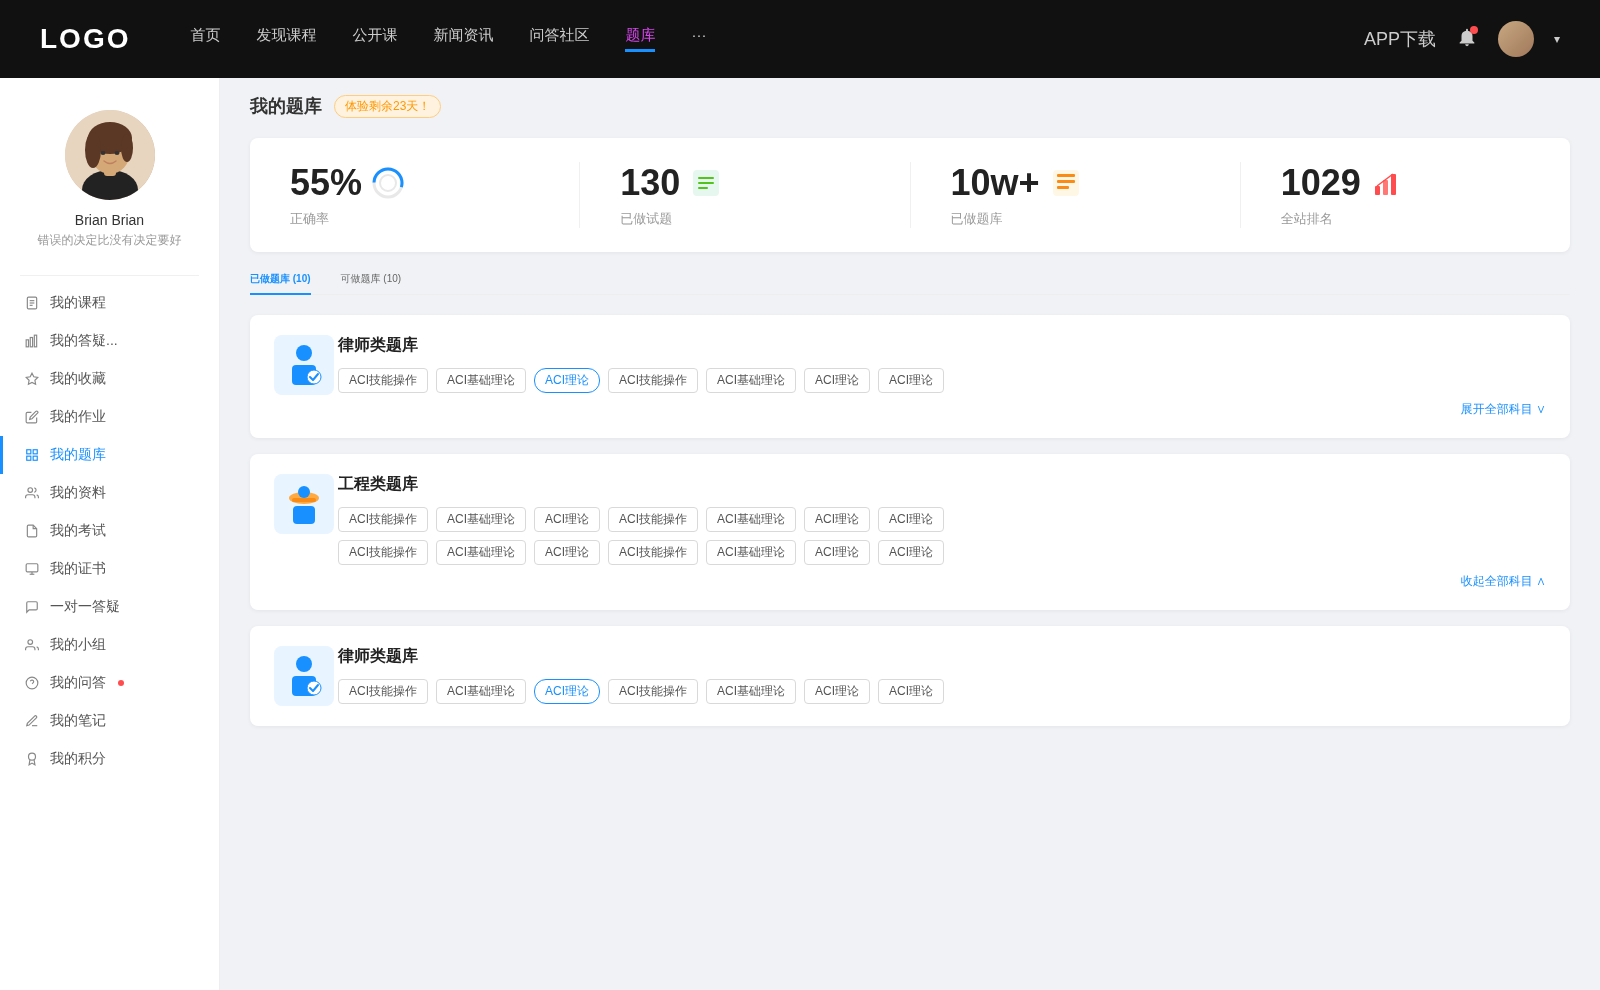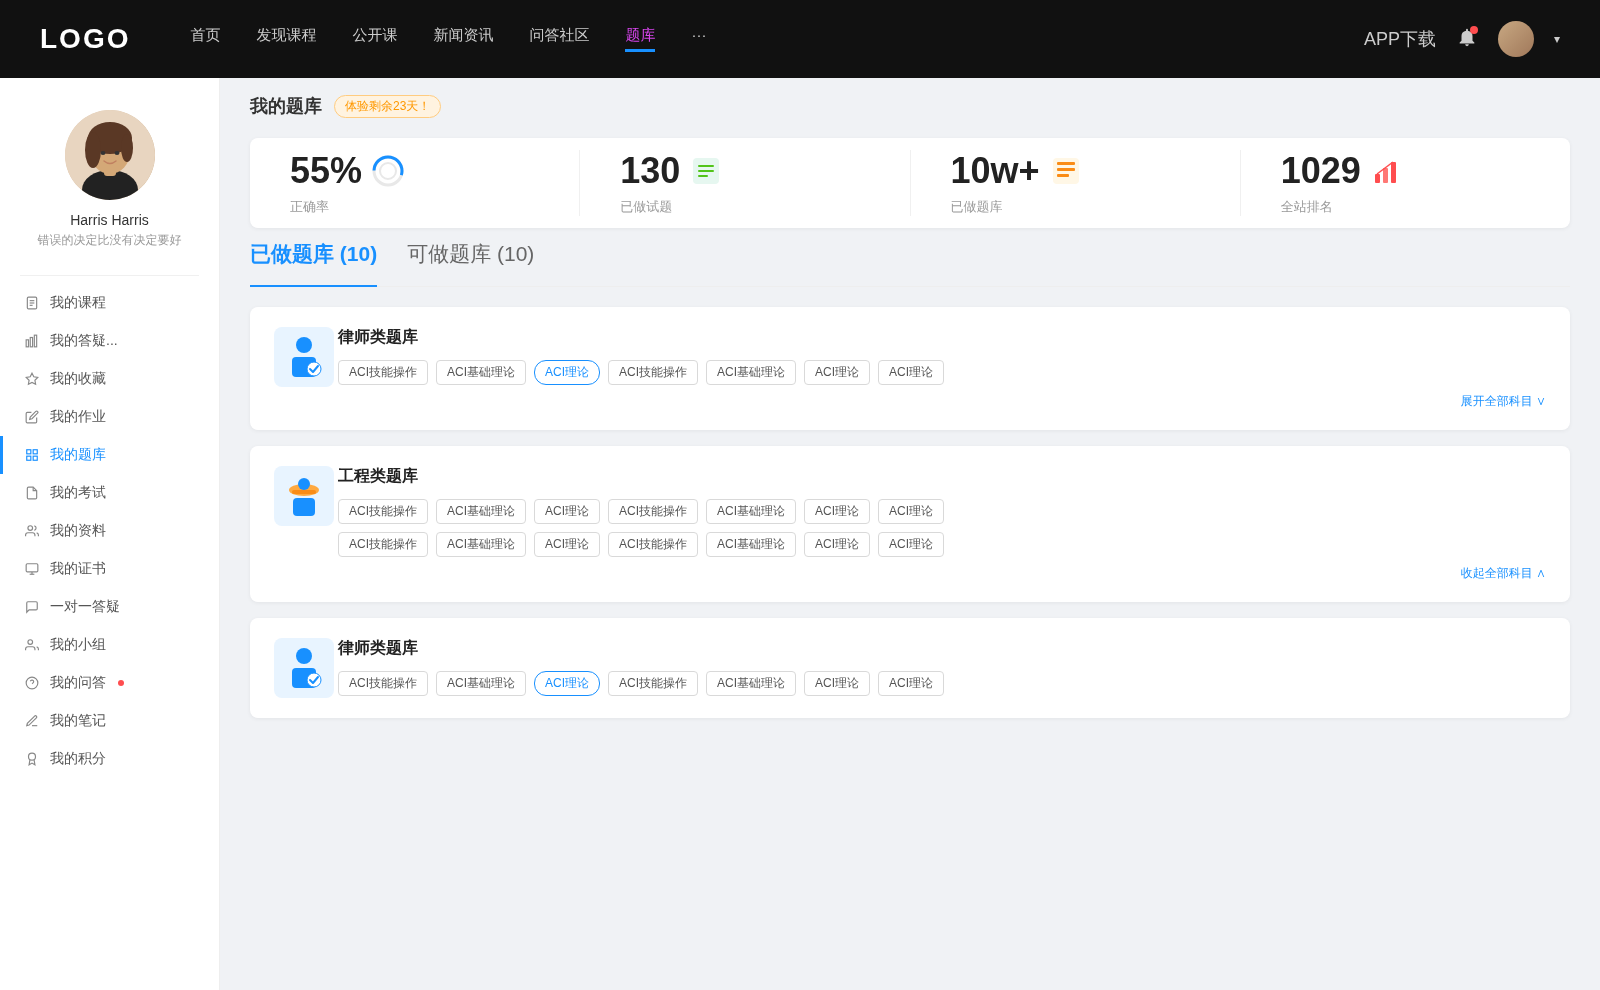--- a/index.html
+++ b/index.html
@@ -85,45 +85,45 @@
       border-radius: 12px;
       padding: 2px 10px;
       font-size: 12px;
     }
 
     
     .stats-row {
       display: flex;
       background: #fff;
       border-radius: 8px;
-      margin-bottom: 12px;
-      padding: 12px 0;
+      margin-bottom: 20px;
+      padding: 24px 0;
       box-shadow: 0 1px 4px rgba(0,0,0,0.06);
     }
     .stat-item {
       flex: 1;
       display: flex;
       flex-direction: column;
       align-items: flex-start;
       padding: 0 40px;
       border-right: 1px solid #f0f0f0;
     }
     .stat-item:last-child { border-right: none; }
     .stat-value-row { display: flex; align-items: center; gap: 10px; margin-bottom: 6px; }
     .stat-value { font-size: 36px; font-weight: 700; color: #222; }
     .stat-icon { width: 32px; height: 32px; display: flex; align-items: center; justify-content: center; }
     .stat-label { font-size: 13px; color: #999; }
 
     
     .tabs { display: flex; gap: 30px; margin-bottom: 20px; border-bottom: 1px solid #eee; padding-bottom: 0; }
     .tab-item {
-      font-size: 21px;
+      font-size: 10px;
       color: #666;
       cursor: pointer;
-      padding-bottom: 18px;
+      padding-bottom: 8px;
       position: relative;
     }
     .tab-item.active { color: #1890ff; font-weight: 600; }
     .tab-item.active::after {
       content: '';
       position: absolute;
       bottom: -1px; left: 0; right: 0;
       height: 2px;
       background: #1890ff;
     }
@@ -210,21 +210,21 @@
           <ellipse cx="45" cy="28" rx="22" ry="16" fill="#5a3825"></ellipse>
           <ellipse cx="28" cy="40" rx="8" ry="18" fill="#5a3825"></ellipse>
           <ellipse cx="62" cy="38" rx="6" ry="14" fill="#5a3825"></ellipse>
 
           <ellipse cx="38" cy="43" rx="2.5" ry="2" fill="#333"></ellipse>
           <ellipse cx="52" cy="43" rx="2.5" ry="2" fill="#333"></ellipse>
 
           <path d="M39 51 Q45 56 51 51" stroke="#c08060" stroke-width="1.5" fill="none" stroke-linecap="round"></path>
         </svg>
       </div>
-      <div class="sidebar-username">Harris Harris</div>
+      <div class="sidebar-username">Brian Brian</div>
       <div class="sidebar-motto">错误的决定比没有决定要好</div>
     </div>
 
     <div class="sidebar-divider"></div>
 
     <div class="sidebar-nav-item">
       <span class="sidebar-icon">
         <svg width="14" height="14" viewBox="0 0 24 24" fill="none" stroke="#888" stroke-width="2">
             <rect x="4" y="2" width="16" height="20" rx="2"></rect>
             <line x1="8" y1="8" x2="16" y2="8"></line>
@@ -268,36 +268,36 @@
             <rect x="14" y="3" width="7" height="7"></rect>
             <rect x="3" y="14" width="7" height="7"></rect>
             <rect x="14" y="14" width="7" height="7"></rect>
           </svg>
       </span>
       <span style="color:#1890ff">我的题库</span>
     </div>
     <div class="sidebar-nav-item">
       <span class="sidebar-icon">
         <svg width="14" height="14" viewBox="0 0 24 24" fill="none" stroke="#888" stroke-width="2">
-            <path d="M14 2H6a2 2 0 0 0-2 2v16a2 2 0 0 0 2 2h12a2 2 0 0 0 2-2V8z"></path>
-            <polyline points="14 2 14 8 20 8"></polyline>
-          </svg>
-      </span>
-      <span>我的考试</span>
-    </div>
-    <div class="sidebar-nav-item">
-      <span class="sidebar-icon">
-        <svg width="14" height="14" viewBox="0 0 24 24" fill="none" stroke="#888" stroke-width="2">
             <path d="M17 21v-2a4 4 0 0 0-4-4H5a4 4 0 0 0-4 4v2"></path>
             <circle cx="9" cy="7" r="4"></circle>
             <path d="M23 21v-2a4 4 0 0 0-3-3.87"></path>
             <path d="M16 3.13a4 4 0 0 1 0 7.75"></path>
           </svg>
       </span>
       <span>我的资料</span>
+    </div>
+    <div class="sidebar-nav-item">
+      <span class="sidebar-icon">
+        <svg width="14" height="14" viewBox="0 0 24 24" fill="none" stroke="#888" stroke-width="2">
+            <path d="M14 2H6a2 2 0 0 0-2 2v16a2 2 0 0 0 2 2h12a2 2 0 0 0 2-2V8z"></path>
+            <polyline points="14 2 14 8 20 8"></polyline>
+          </svg>
+      </span>
+      <span>我的考试</span>
     </div>
     <div class="sidebar-nav-item">
       <span class="sidebar-icon">
         <svg width="14" height="14" viewBox="0 0 24 24" fill="none" stroke="#888" stroke-width="2">
             <rect x="2" y="3" width="20" height="14" rx="2"></rect>
             <path d="M8 21h8"></path>
             <path d="M12 17v4"></path>
           </svg>
       </span>
       <span>我的证书</span>

